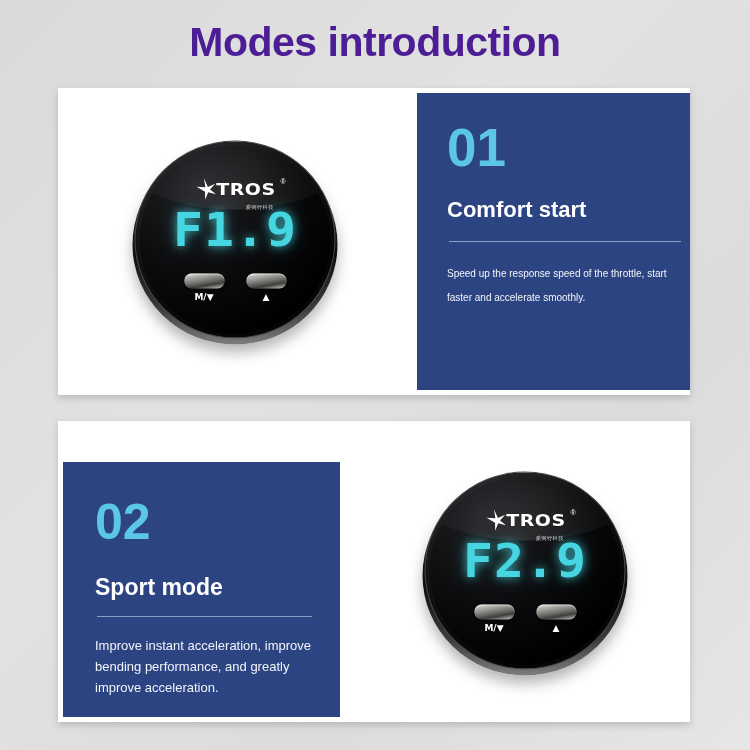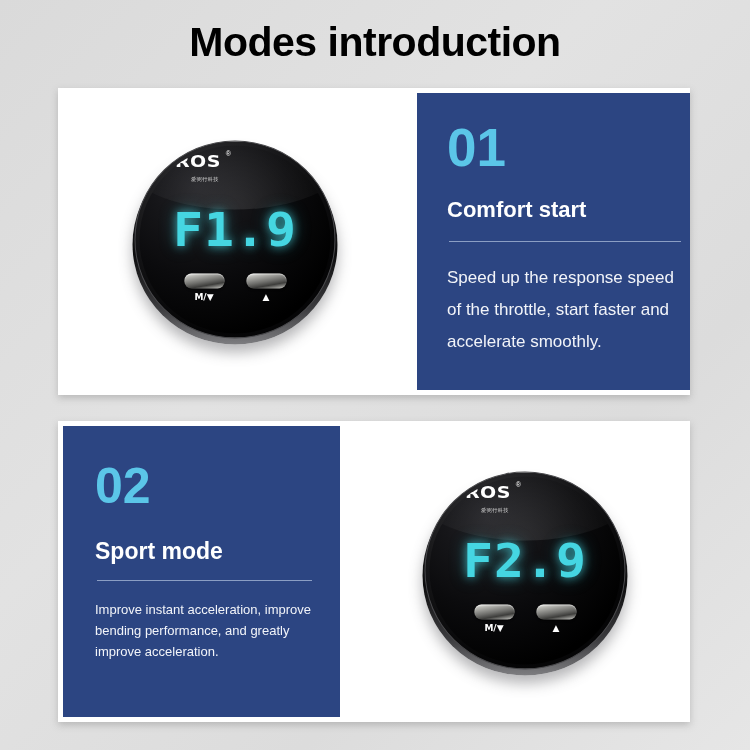--- a/index.html
+++ b/index.html
@@ -17,21 +17,21 @@
 
   
   .page-title {
     position: absolute;
     left: 0;
     top: 14px;
     width: 750px;
     text-align: center;
     font-size: 41px;
     font-weight: 700;
-    color: #000000;
+    color: #4c1d95;
     letter-spacing: -0.5px;
     line-height: 56px;
   }
 
   
   .card {
     position: absolute;
     background: #ffffff;
     box-shadow: 0 3px 7px rgba(120,120,120,0.38);
     display: flex;
@@ -63,20 +63,21 @@
     background: #2c4582;
     flex: 1 1 auto;
     border: 5px solid #ffffff;
     box-sizing: border-box;
     padding: 26px 30px 0 30px;
   }
   #card-2 .info-pane {
     order: 1;
     flex: 0 0 272px;
     padding: 32px 26px 0 32px;
+    margin-top: 36px;
   }
 
   .mode-number {
     color: #5bc6e8;
     font-size: 53px;
     font-weight: 700;
     line-height: 58px;
     letter-spacing: 0px;
     margin: 0;
   }
@@ -95,22 +96,22 @@
   .divider {
     height: 1px;
     background: #8b9ec4;
     margin: 16px 2px 0 2px;
     width: 232px;
   }
   #card-2 .divider { width: 215px; margin-top: 14px; }
 
   .mode-body {
     color: #f2f4f9;
-    font-size: 17px;
-    line-height: 32px;
+    font-size: 10px;
+    line-height: 24px;
     margin: 20px 0 0 0;
     max-width: 238px;
     font-weight: 400;
   }
   #card-2 .mode-body {
     font-size: 13px;
     line-height: 21px;
     max-width: 226px;
     margin-top: 18px;
   }
@@ -169,22 +170,23 @@
     height: 62%;
     border-radius: 50%;
     background: radial-gradient(ellipse at 50% 100%, rgba(255,255,255,0.10) 0%, rgba(255,255,255,0.02) 55%, rgba(255,255,255,0) 75%);
     pointer-events: none;
   }
 
   
   .logo {
     position: absolute;
     left: 0;
-    top: 4px;
+    top: 32px;
     width: 191px;
+    text-align: center;
     line-height: 1;
   }
   .logo-inner {
     display: inline-block;
     position: relative;
     white-space: nowrap;
   }
   .logo-star {
     display: inline-block;
     vertical-align: -5px;

